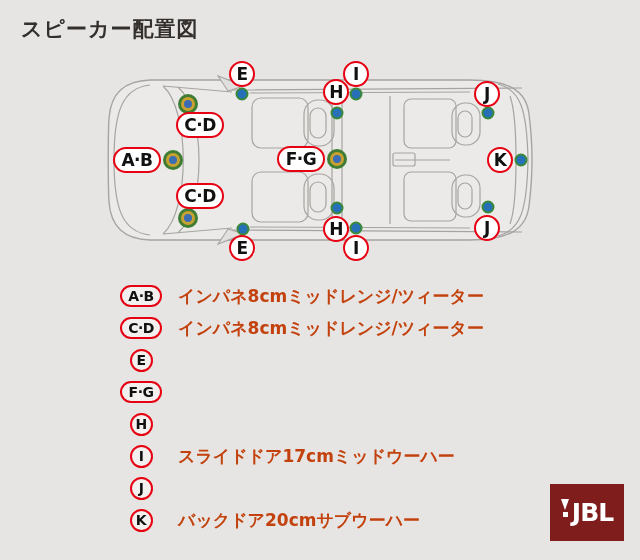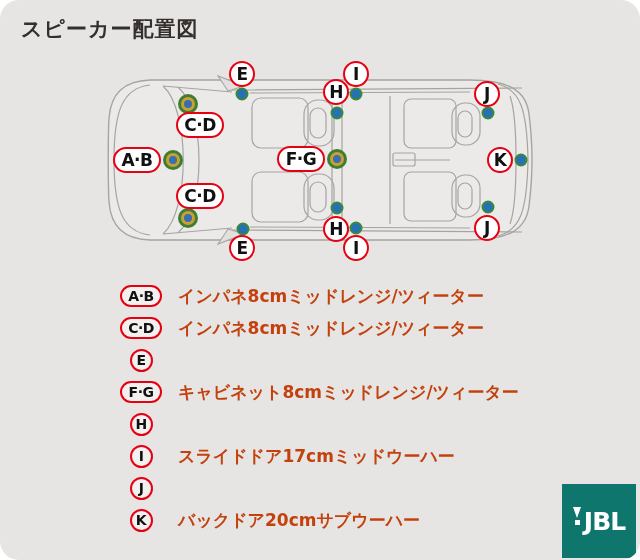--- a/index.html
+++ b/index.html
@@ -1,20 +1,19 @@
 <!DOCTYPE html>
 <html><head>
 <meta charset="utf-8">
 <style>
   html,body{margin:0;padding:0;}
   .screen{
     position:relative;width:640px;height:560px;overflow:hidden;
     background:#e7e5e3;
     font-family:"DejaVu Sans","Liberation Sans",sans-serif;
-    border-radius:19px;
   }
   .page-title{
     position:absolute;left:21px;top:15px;
     font-size:21px;font-weight:700;color:#332f2d;letter-spacing:1px;
   }
   
   .car{position:absolute;left:100px;top:58px;width:445px;height:207px;}
   .car .body{fill:#ebeae8;stroke:#a6a4a1;stroke-width:1.4;}
   .car .ln{fill:none;stroke:#a6a4a1;stroke-width:1.2;}
   .car .mirror{fill:#e2e0de;stroke:#a6a4a1;stroke-width:1.1;}
@@ -39,22 +38,22 @@
   .legend-badge{
     box-sizing:border-box;background:#f3f1ef;border:2px solid #e60012;
     display:flex;align-items:center;justify-content:center;
     font-size:14px;font-weight:700;color:#111;letter-spacing:-0.5px;
   }
   .legend-badge.circle{width:23px;height:23px;border-radius:50%;padding:0;}
   .legend-badge.pill{height:22px;border-radius:11px;padding:0 5px;min-width:42px;}
   .legend-text{margin-left:12px;font-size:17px;font-weight:700;color:#c2410c;}
   
   .jbl{
-    position:absolute;left:562px;top:484px;width:74px;height:74px;
-    background:#0f766e;display:flex;align-items:center;justify-content:center;z-index:2;
+    position:absolute;left:550px;top:484px;width:74px;height:57px;
+    background:#7f1d1d;display:flex;align-items:center;justify-content:center;z-index:2;
   }
   .jbl-inner{position:relative;display:flex;align-items:center;}
   .jbl-ex{position:relative;width:9px;height:22px;margin-right:2px;margin-top:-6px;}
   .jbl-ex .tri{position:absolute;left:0;top:0;width:0;height:0;
     border-left:4.5px solid transparent;border-right:4.5px solid transparent;border-top:11px solid #fff;}
   .jbl-ex .dotm{position:absolute;left:2px;top:13px;width:5px;height:5px;background:#fff;}
   .jbl-text{color:#fff;font-size:25px;font-weight:700;letter-spacing:-1px;}
 </style>
 </head>
 <body>
@@ -132,21 +131,20 @@
     </div>
     <div class="legend-row">
       <div class="legend-badge-cell">
           <div class="legend-badge circle">E</div>
         </div>
     </div>
     <div class="legend-row">
       <div class="legend-badge-cell">
           <div class="legend-badge pill">F·G</div>
         </div>
-      <div class="legend-text">キャビネット8cmミッドレンジ/ツィーター</div>
     </div>
     <div class="legend-row">
       <div class="legend-badge-cell">
           <div class="legend-badge circle">H</div>
         </div>
     </div>
     <div class="legend-row">
       <div class="legend-badge-cell">
           <div class="legend-badge circle">I</div>
         </div>

